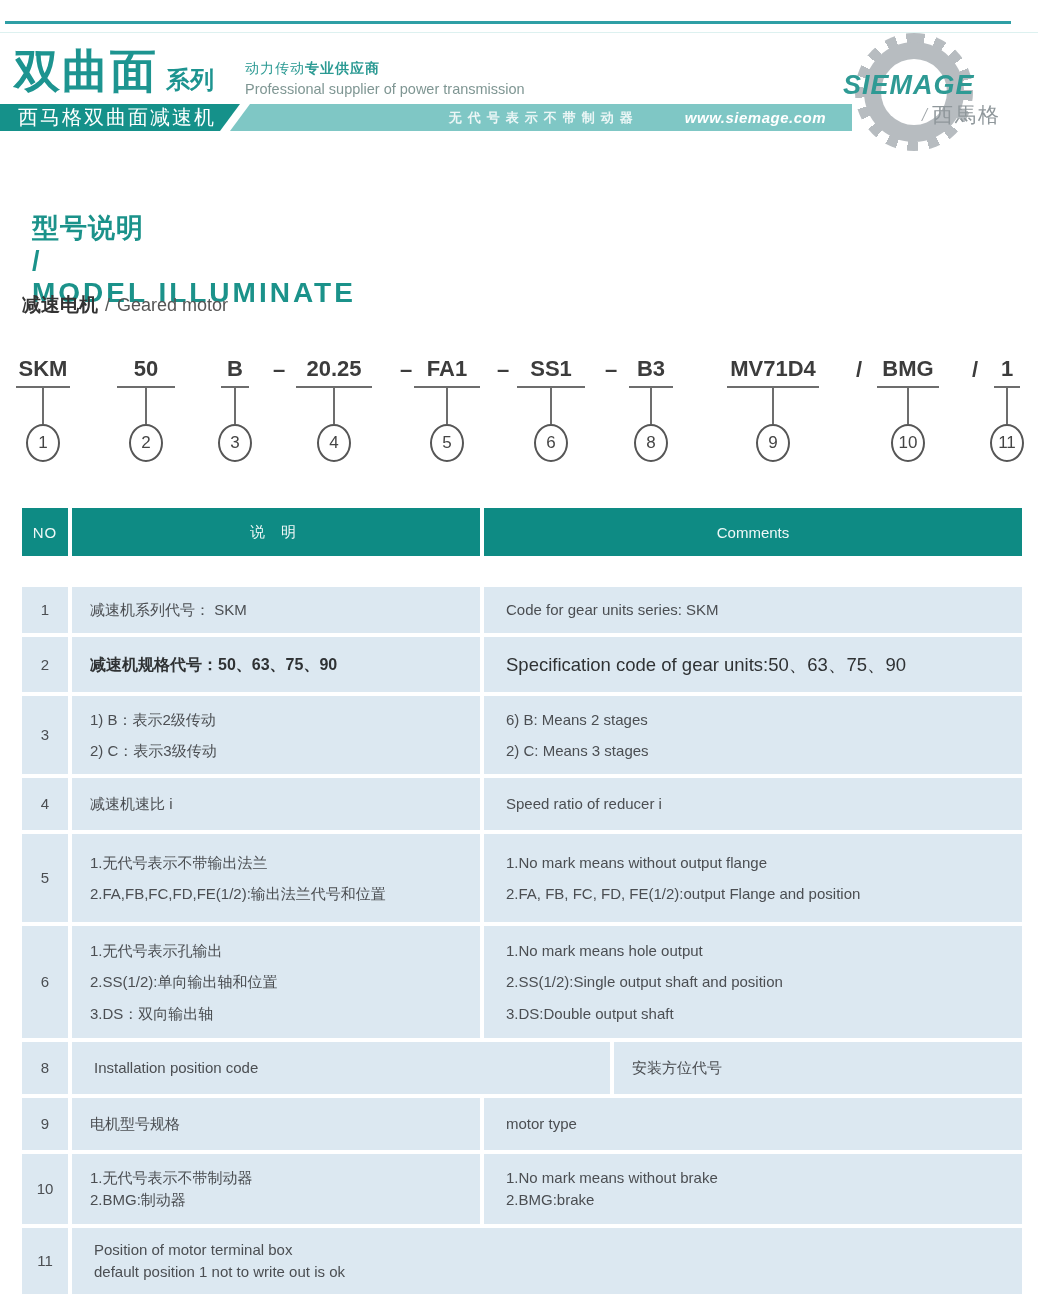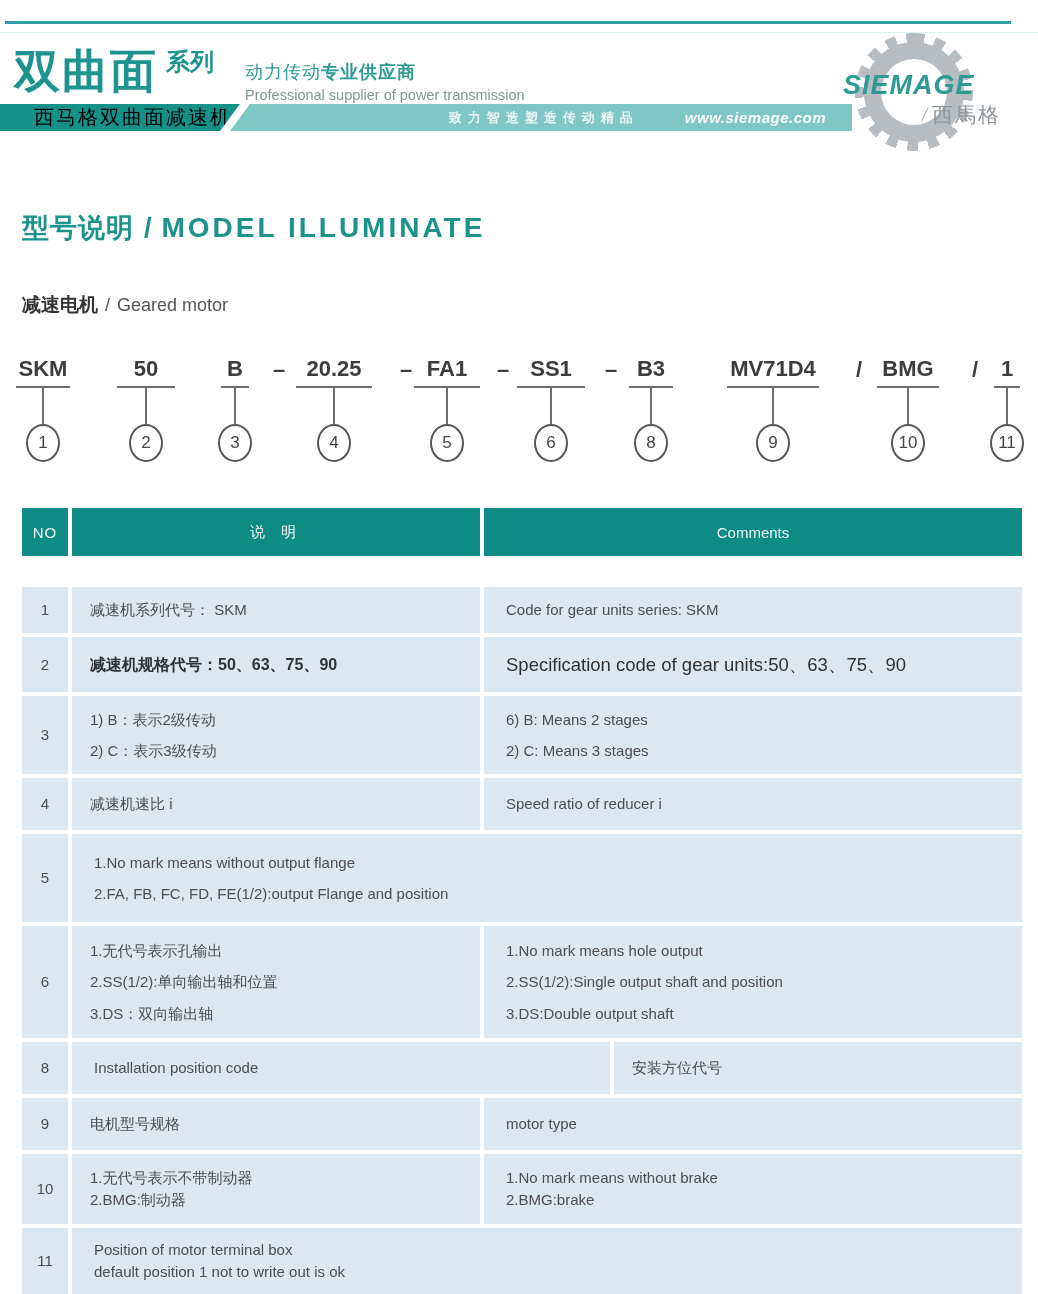--- a/index.html
+++ b/index.html
@@ -4,35 +4,35 @@
 <style>
   html,body{margin:0;padding:0;}
   body{
     width:1038px;height:1294px;position:relative;background:#ffffff;
     font-family:"Liberation Sans","DejaVu Sans",sans-serif;
     -webkit-font-smoothing:antialiased;overflow:hidden;
   }
   
   .top-rule{position:absolute;left:5px;top:21px;width:1006px;height:3px;background:#2f9fa5;}
   .top-rule-faint{position:absolute;left:0;top:32px;width:1038px;height:1px;background:#ddf1f0;}
-  .brand{position:absolute;left:14px;top:48px;display:flex;color:#1d9490;}
+  .brand{position:absolute;left:14px;top:48px;display:flex;align-items:flex-end;color:#1d9490;}
   .brand-main{font-size:46px;font-weight:800;letter-spacing:2px;line-height:1;}
   .brand-suffix{font-size:24px;font-weight:800;margin-left:8px;line-height:1.15;}
   .supplier{position:absolute;left:245px;top:60px;}
-  .supplier-cn{font-size:18px;color:#2b9a93;letter-spacing:1px;}
+  .supplier-cn{font-size:14px;color:#2b9a93;letter-spacing:1px;}
   .supplier-cn b{font-weight:800;}
   .supplier-en{font-size:14.5px;color:#7f9693;margin-top:3px;}
   .band-dark{
     position:absolute;left:0;top:104px;width:240px;height:27px;background:#15918a;
     clip-path:polygon(0 0,240px 0,220px 100%,0 100%);
     display:flex;align-items:center;
   }
   .band-dark-label{
     font-family:"Liberation Serif","DejaVu Serif",serif;
-    font-size:20px;color:#000000;letter-spacing:2px;padding-left:34px;white-space:nowrap;text-align:right;
+    font-size:20px;color:#ffffff;letter-spacing:2px;padding-left:18px;white-space:nowrap;text-align:right;
   }
   .band-light{
     position:absolute;left:230px;top:104px;width:622px;height:27px;background:#7fc7c5;
     clip-path:polygon(20px 0,100% 0,100% 100%,0 100%);
     display:flex;align-items:center;justify-content:flex-end;
   }
   .band-slogan{font-size:13px;color:#ffffff;font-weight:700;letter-spacing:6px;opacity:.85;}
   .band-url{font-size:15px;color:#ffffff;font-weight:800;font-style:italic;margin:0 26px 0 46px;letter-spacing:.5px;}
   
   .gear-teeth{position:absolute;left:855px;top:33px;width:118px;height:118px;border-radius:50%;
@@ -43,21 +43,21 @@
     position:absolute;left:843px;top:70px;width:190px;
     font-size:27px;font-weight:800;font-style:italic;color:#2e9a94;letter-spacing:1px;z-index:3;
   }
   .logo-cn{
     position:absolute;left:922px;top:101px;z-index:3;display:flex;align-items:center;
     font-family:"Liberation Serif","DejaVu Serif",serif;
     font-size:21px;color:#8f979b;letter-spacing:2px;
   }
   .logo-cn .slash{font-size:18px;color:#9aa0a4;font-style:italic;margin-right:3px;}
   
-  .page-title{position:absolute;left:22px;top:210px;display:flex;align-items:baseline;color:#1b928a;}
+  .page-title{position:absolute;left:22px;top:210px;display:flex;align-items:baseline;color:#1b928a;flex-direction:column;}
   .page-title .cn{font-size:27px;font-weight:800;letter-spacing:1px;}
   .page-title .sep{font-size:27px;font-weight:800;margin:0 10px;}
   .page-title .en{font-size:28px;font-weight:800;letter-spacing:3px;}
   .sub-title{position:absolute;left:22px;top:292px;display:flex;align-items:baseline;}
   .sub-title .cn{font-size:19px;font-weight:800;color:#333;}
   .sub-title .sep{font-size:18px;color:#555;margin:0 7px;}
   .sub-title .en{font-size:18px;color:#555;}
   
   .mc{position:absolute;left:0;top:358px;width:1038px;height:110px;}
   .mc-token{position:absolute;top:0;display:flex;flex-direction:column;align-items:center;}
@@ -104,21 +104,21 @@
 
 <div class="supplier">
   <div class="supplier-cn"><span>动力传动</span><b>专业供应商</b></div>
   <div class="supplier-en">Professional supplier of power transmission</div>
 </div>
 
 <div class="band-dark">
   <span class="band-dark-label">西马格双曲面减速机</span>
 </div>
 <div class="band-light">
-  <span class="band-slogan">致力智造塑造传动精品</span>
+  <span class="band-slogan">无代号表示不带制动器</span>
   <span class="band-url">www.siemage.com</span>
 </div>
 
 <div class="gear-teeth"></div>
 <div class="gear-body"></div>
 <div class="gear-hole"></div>
 <div class="logo-word">SIEMAGE</div>
 <div class="logo-cn">
   <span class="slash">/</span>
   <span>西馬格</span>
@@ -254,20 +254,24 @@
           <div class="line">减速机速比 i</div>
         </div>
         <div class="cell comment">
           <div class="line">Speed ratio of reducer i</div>
         </div>
       </div>
       <div class="t-row t-body-row loose" style="min-height: 88px;">
         <div class="cell no">
           <div class="line">5</div>
         </div>
+        <div class="cell desc">
+          <div class="line">1.无代号表示不带输出法兰</div>
+          <div class="line">2.FA,FB,FC,FD,FE(1/2):输出法兰代号和位置</div>
+        </div>
         <div class="cell comment">
           <div class="line">1.No mark means without output flange</div>
           <div class="line">2.FA, FB, FC, FD, FE(1/2):output Flange and position</div>
         </div>
       </div>
       <div class="t-row t-body-row loose" style="min-height: 112px;">
         <div class="cell no">
           <div class="line">6</div>
         </div>
         <div class="cell desc">

